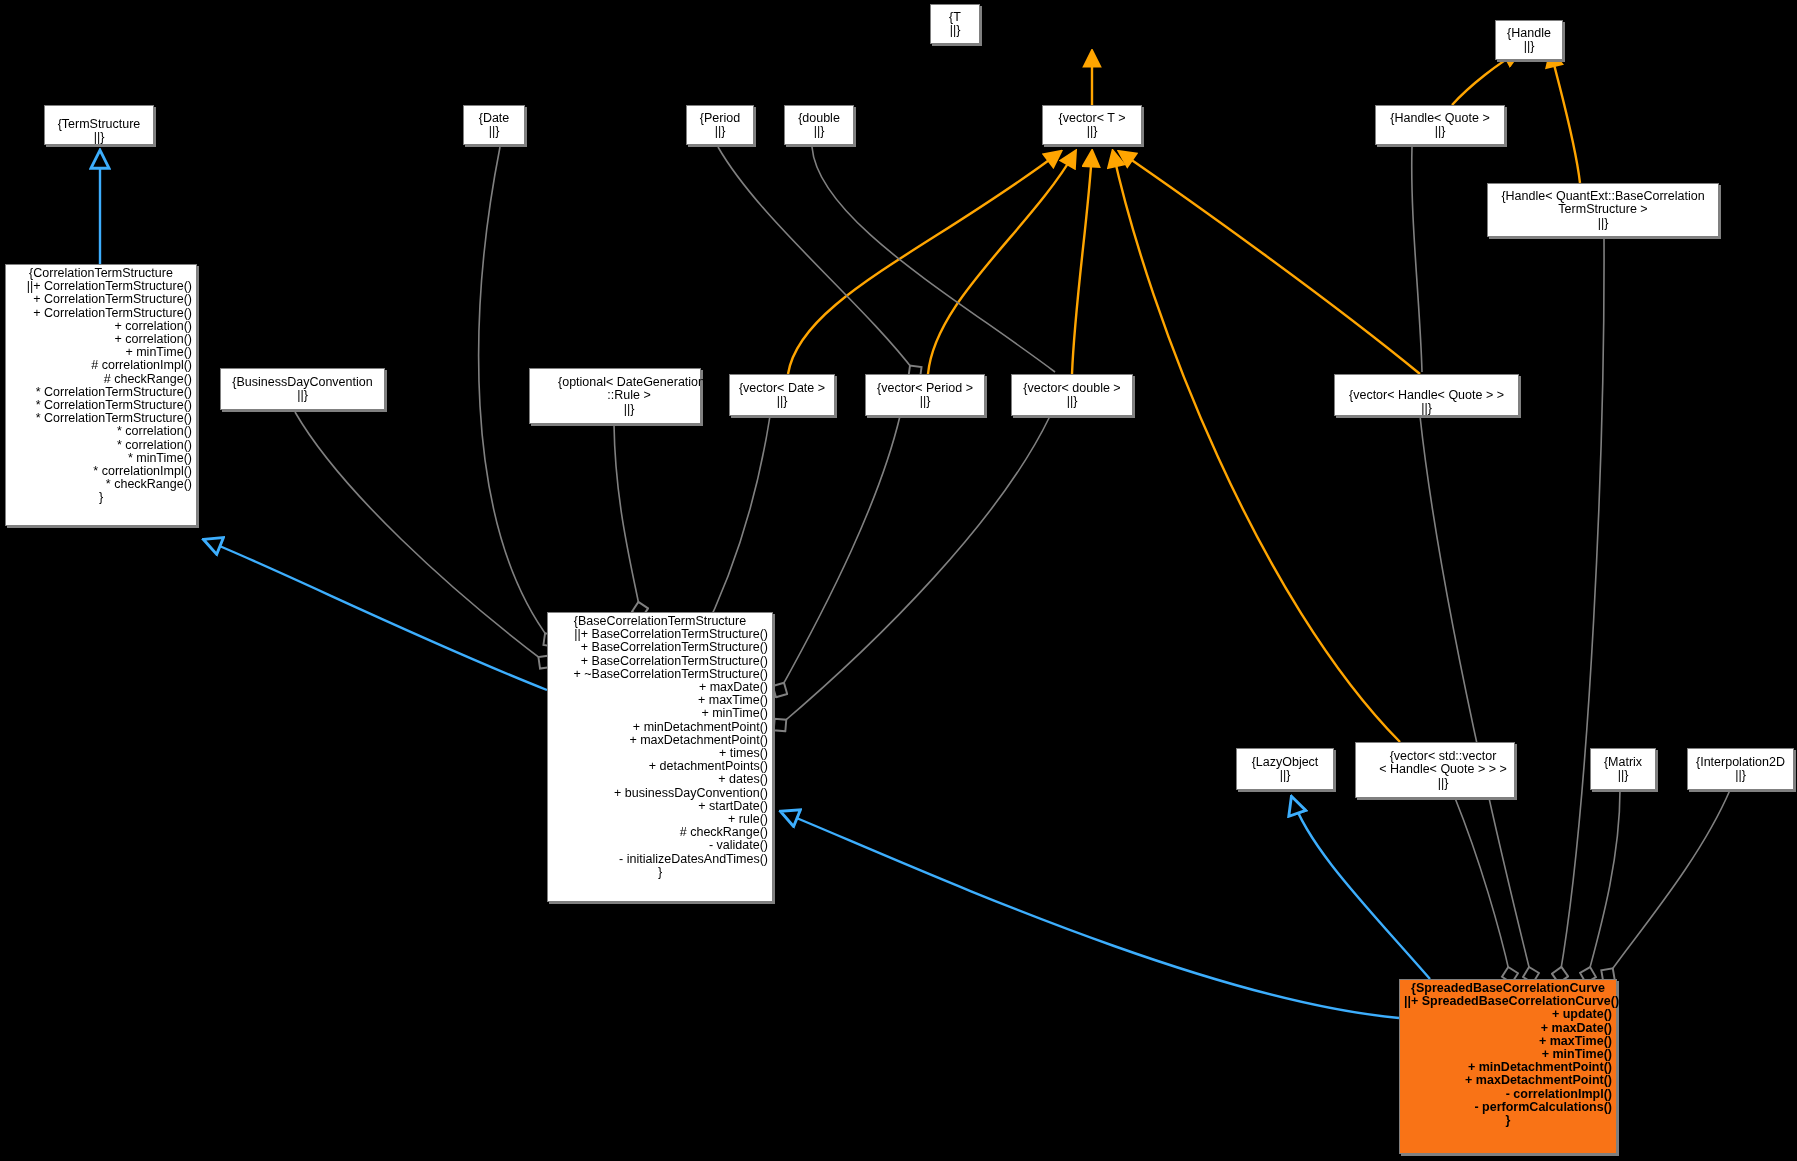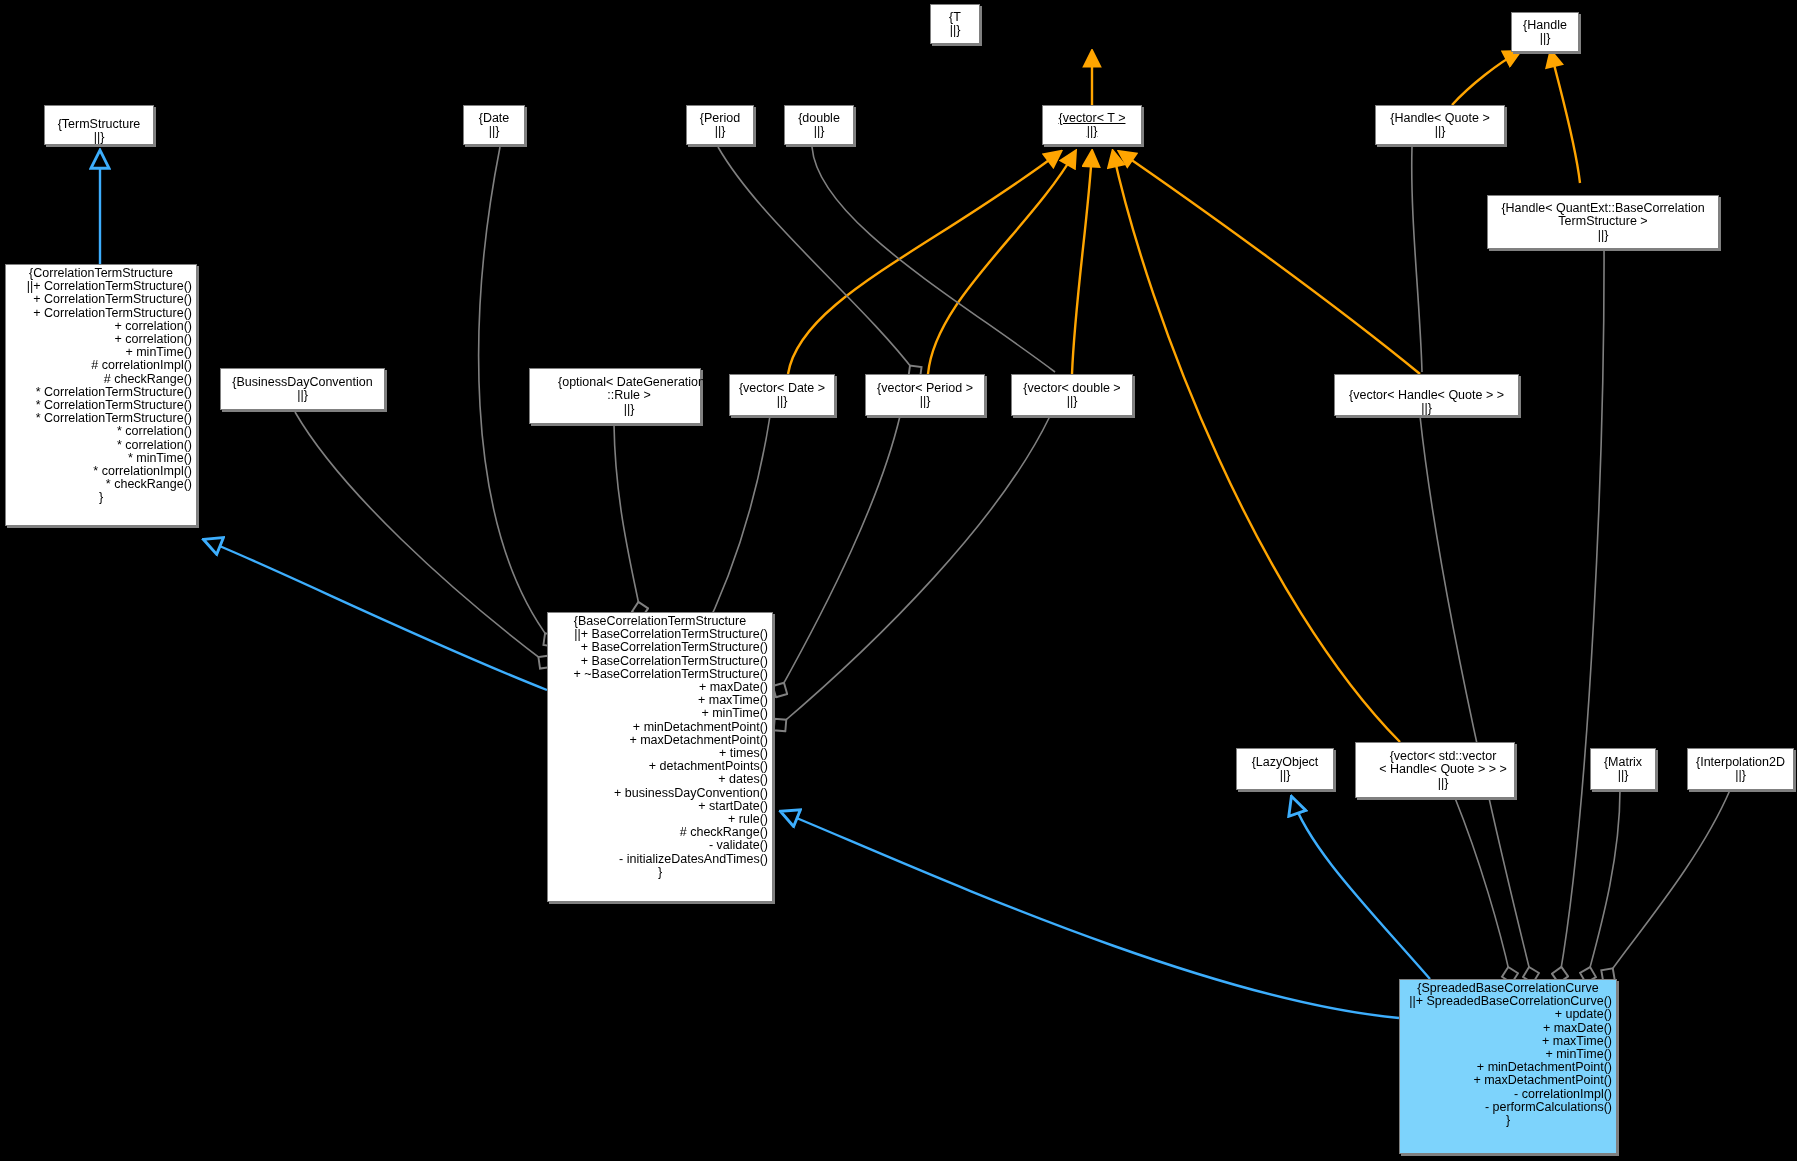--- a/index.html
+++ b/index.html
@@ -29,21 +29,22 @@
     background: #ffffff;
     border: 1px solid #808080;
     box-shadow: 2px 2px 0 0 #808080;
     color: #000000;
     font-size: 12.5px;
     line-height: 13.2px;
     padding: 2px 4px 2px 4px;
     z-index: 5;
   }
   .node.filled {
-    background: #7dd3fc;
+    background: #f97316;
+    font-weight: bold;
   }
   .node .title {
     text-align: center;
     white-space: pre;
   }
   .node .members {
     white-space: pre;
     text-align: right;
   }
   .node .closing {
@@ -112,21 +113,21 @@
       <path d="M1620,790 C1620,860 1600,930 1588,975" marker-end="url(#diamond-gray)"></path>
       <path d="M1730,790 C1700,860 1640,930 1608,975" marker-end="url(#diamond-gray)"></path>
     </g>
   </svg>
 
   <div class="node simple" style="left:930px; top:4px; width:50px; height:40px;">
     <div class="title">{T
 ||}</div>
   </div>
 
-  <div class="node simple" style="left:1495px; top:12px; width:68px; height:40px;margin-left:16px;">
+  <div class="node simple" style="left:1495px; top:20px; width:68px; height:40px;">
     <div class="title">{Handle
 ||}</div>
   </div>
 
   <div class="node simple" style="left:44px; top:105px; width:110px; height:40px;justify-content:flex-end;">
     <div class="title">{TermStructure
 ||}</div>
   </div>
 
   <div class="node simple" style="left:463px; top:105px; width:62px; height:40px;">
@@ -137,31 +138,31 @@
   <div class="node simple" style="left:686px; top:105px; width:68px; height:40px;">
     <div class="title">{Period
 ||}</div>
   </div>
 
   <div class="node simple" style="left:784px; top:105px; width:70px; height:40px;">
     <div class="title">{double
 ||}</div>
   </div>
 
-  <div class="node simple" style="left:1042px; top:105px; width:100px; height:40px;text-decoration:underline;">
+  <div class="node simple" style="left:1042px; top:105px; width:100px; height:40px;">
     <div class="title">{vector&lt; T &gt;
 ||}</div>
   </div>
 
   <div class="node simple" style="left:1375px; top:105px; width:130px; height:40px;">
     <div class="title">{Handle&lt; Quote &gt;
 ||}</div>
   </div>
 
-  <div class="node simple" style="left:1487px; top:183px; width:232px; height:54px;margin-top:12px;">
+  <div class="node simple" style="left:1487px; top:183px; width:232px; height:54px;">
     <div class="title">{Handle&lt; QuantExt::BaseCorrelation
 TermStructure &gt;
 ||}</div>
   </div>
 
   <div class="node" style="left:5px; top:264px; width:192px; height:262px;">
     <div class="title">{CorrelationTermStructure</div>
     <div class="members">||+ CorrelationTermStructure()
 + CorrelationTermStructure()
 + CorrelationTermStructure()

